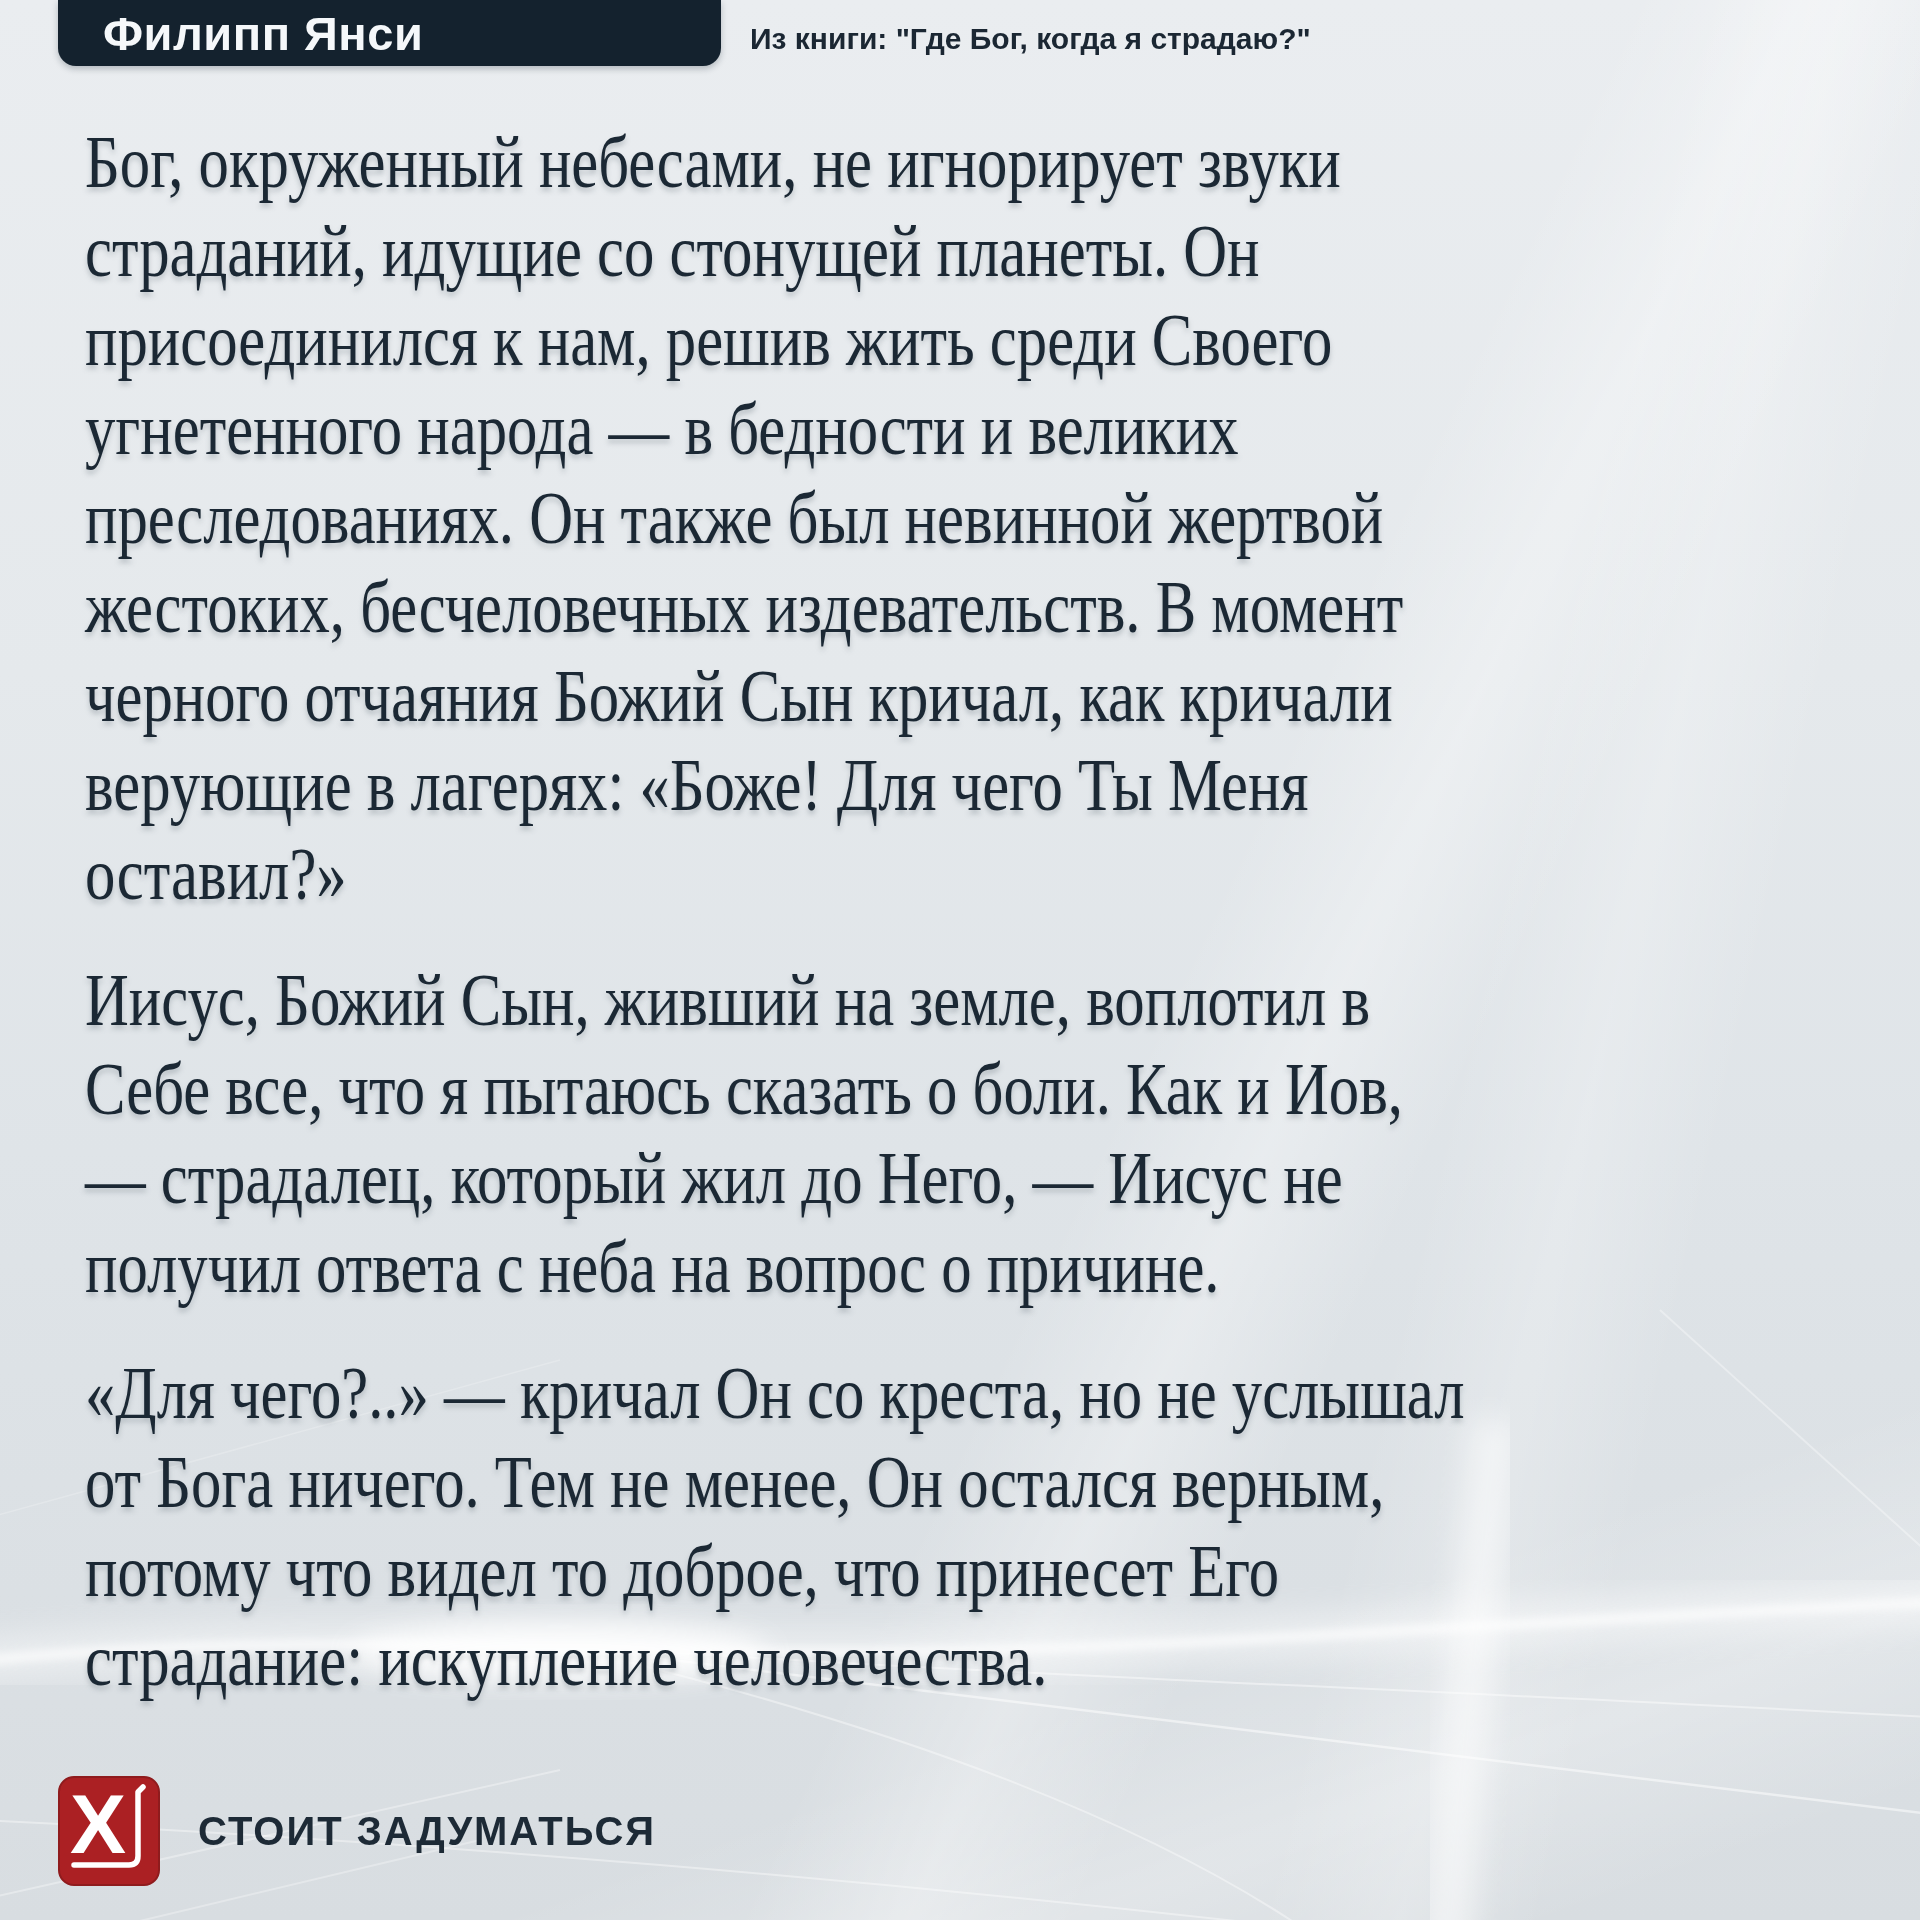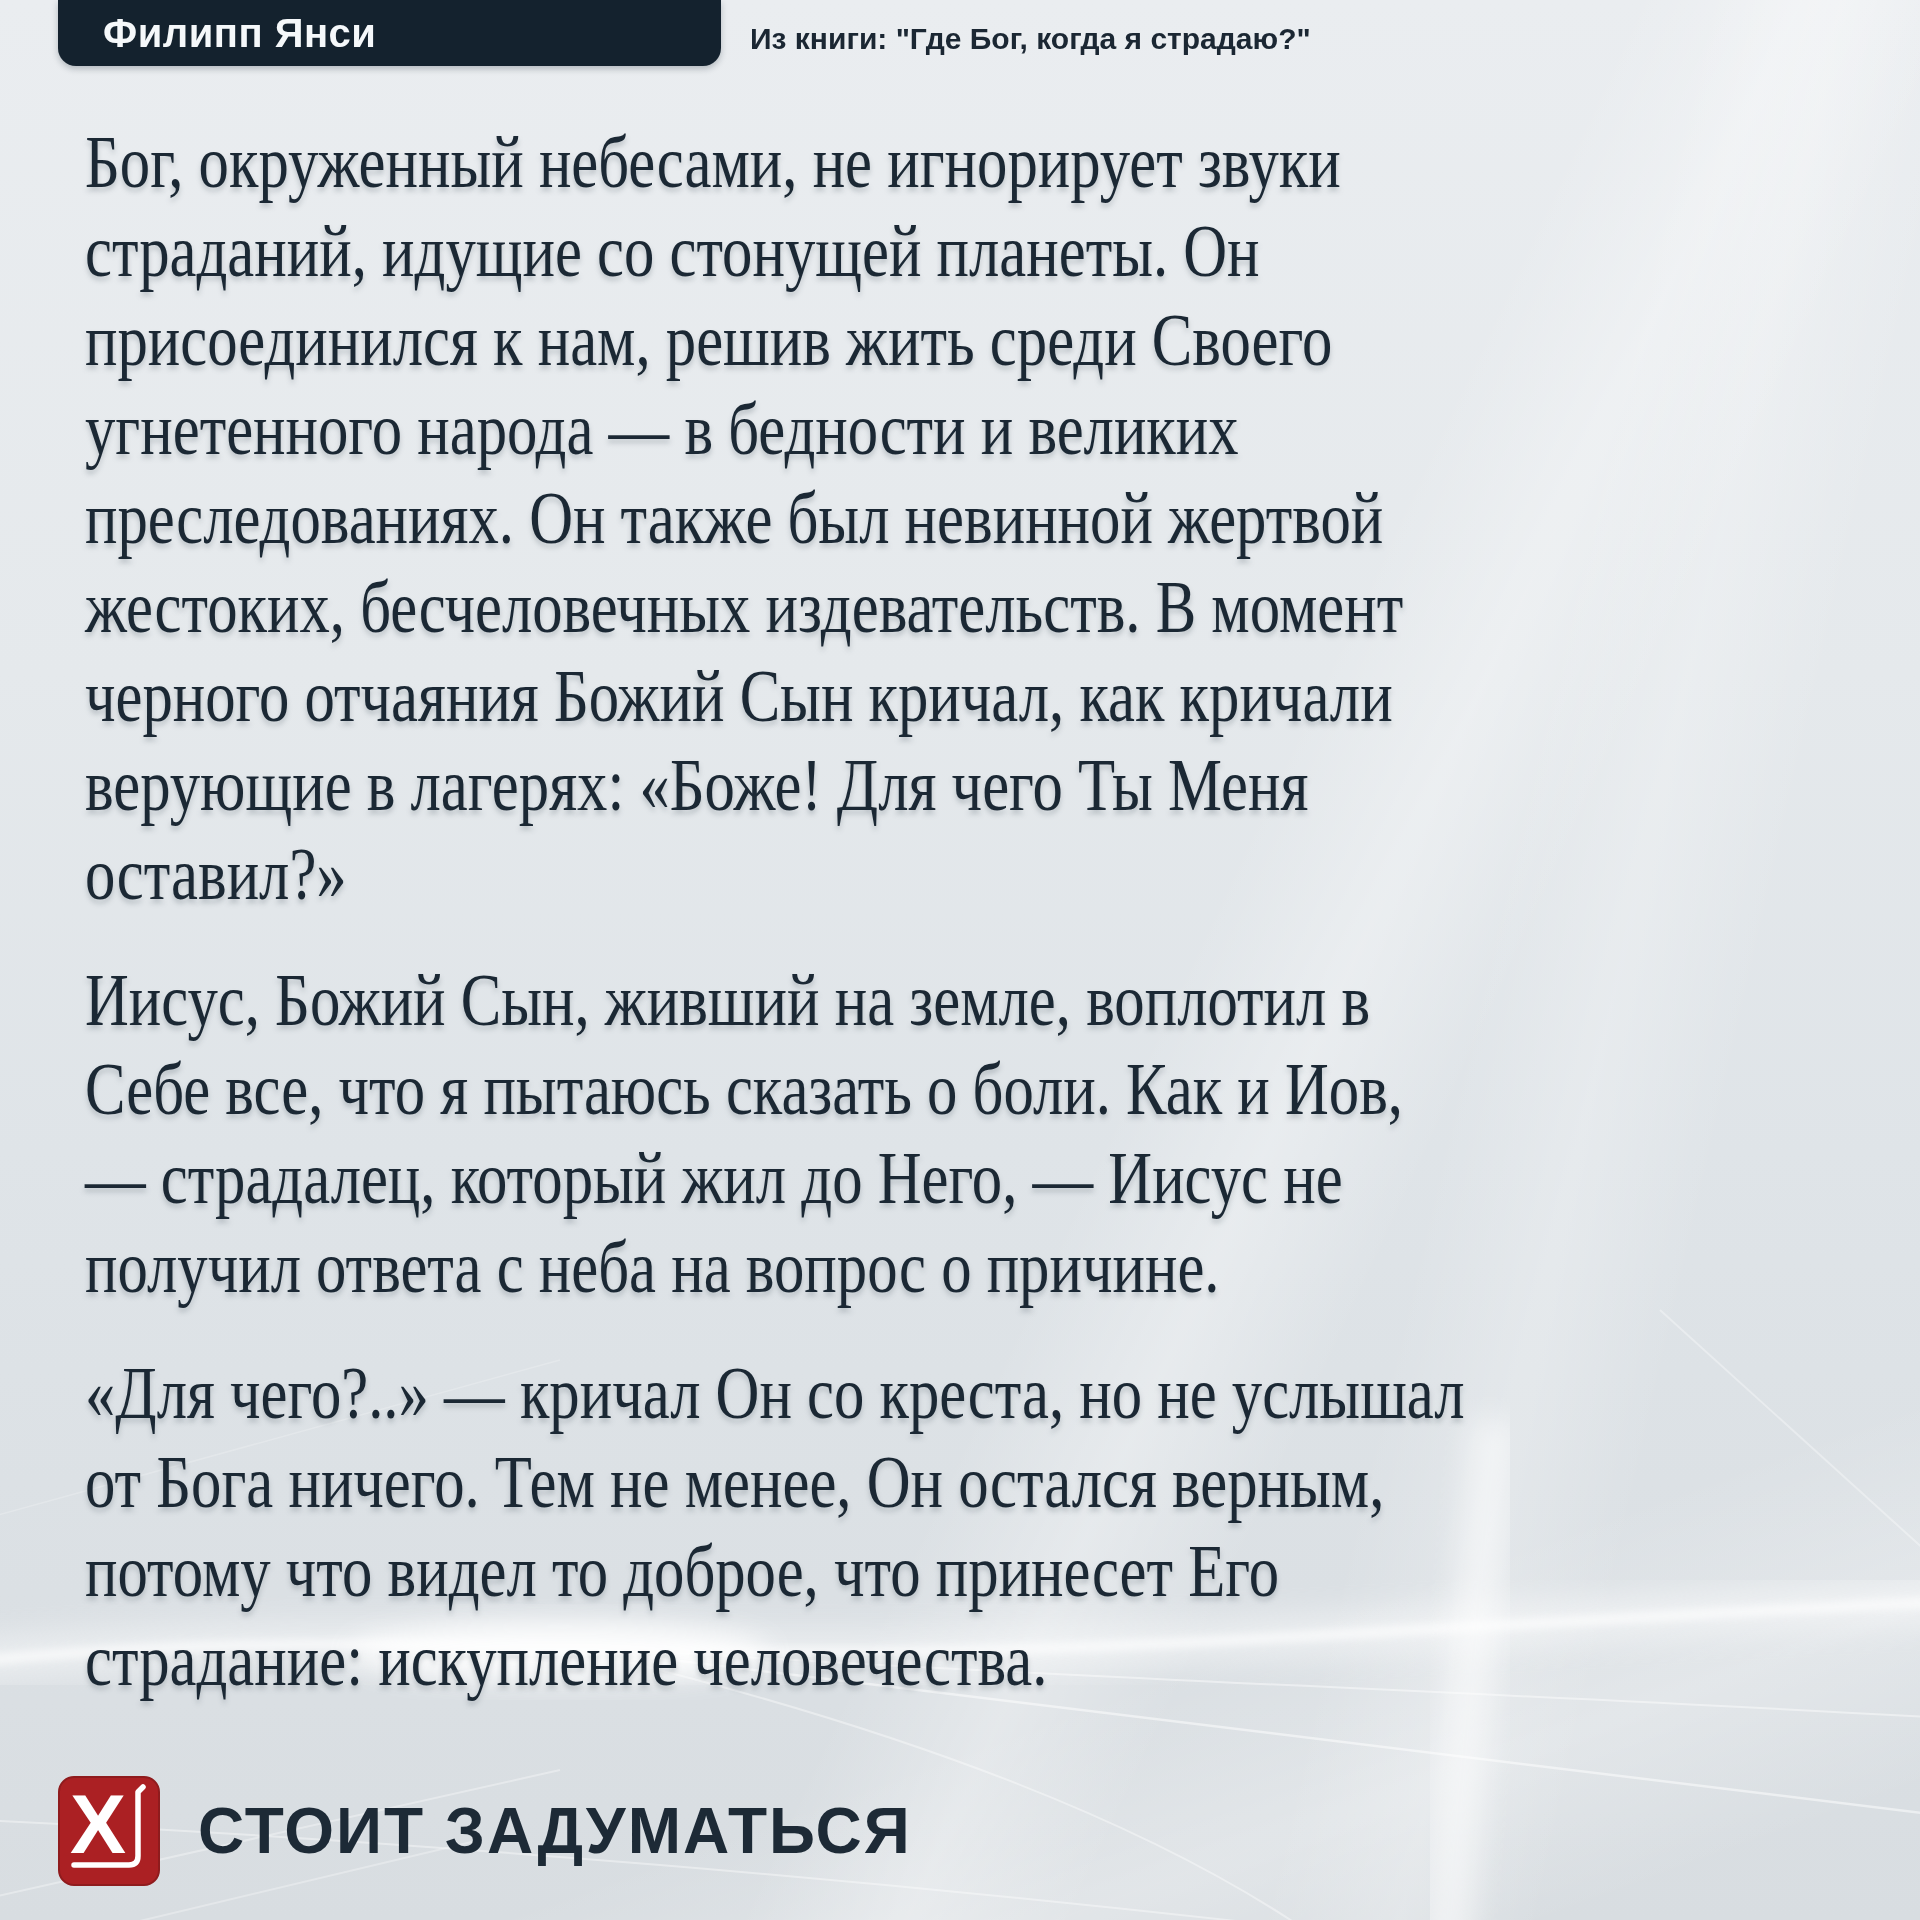--- a/index.html
+++ b/index.html
@@ -45,21 +45,21 @@
     box-sizing: border-box;
     padding-left: 45px;
     display: flex;
     align-items: center;
     background: var(--badge-bg, #14222e);
     border-radius: 0 0 18px 18px;
     box-shadow: 0 3px 6px rgba(20,34,46,0.25);
   }
   .badge-label {
     color: #f5f8fa;
-    font-size: 40px;
+    font-size: 47px;
     font-weight: bold;
     letter-spacing: 0.5px;
   }
 
   .source {
     position: absolute;
     left: 750px;
     top: 22px;
     font-size: 30px;
     font-weight: bold;
@@ -86,21 +86,21 @@
   .footer {
     position: absolute;
     left: 58px;
     top: 1776px;
     display: flex;
     align-items: center;
     gap: 38px;
   }
   .logo { width: 102px; height: 110px; display: block; }
   .brand {
-    font-size: 64px;
+    font-size: 40px;
     font-weight: bold;
     letter-spacing: 2px;
     color: #1d2a36;
   }
 </style>
 </head>
 <body>
 
 <div class="page">
 

